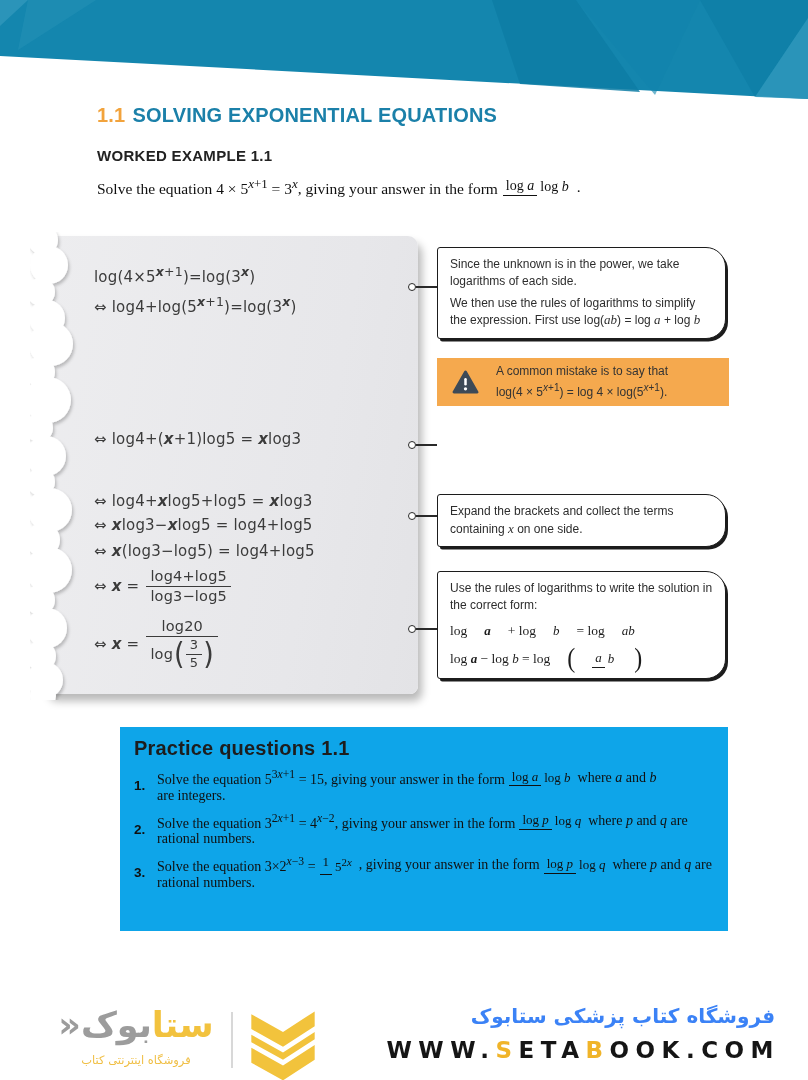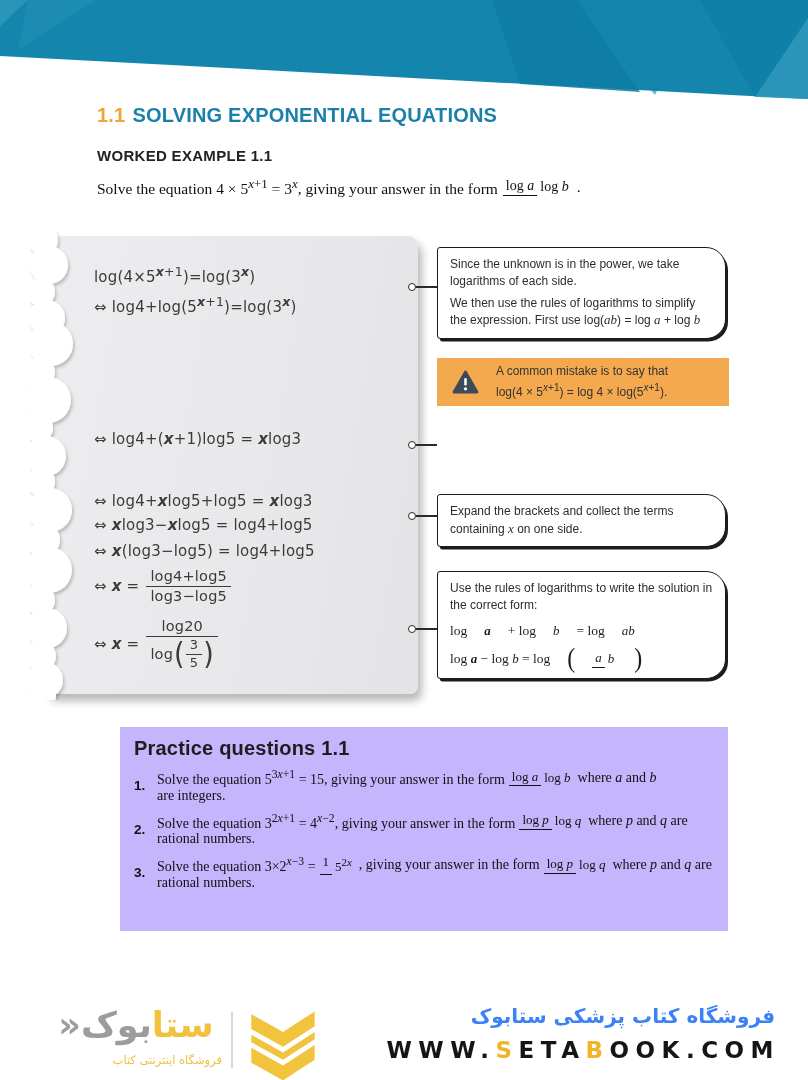--- a/index.html
+++ b/index.html
@@ -56,36 +56,36 @@
   .cf .bigp { font-size:24px; color:#1b1b1b; }
   .cffrac { font-size:12.5px; }
   .cffrac .num { border-bottom:1px solid #1b1b1b; }
 
   
   .warning { position:absolute; left:437px; top:358px; width:292px; height:48px; background:#f5a94e;
              display:flex; align-items:center; gap:17px; padding:0 8px 0 15px; }
   .warning .txt { font-size:12px; line-height:1.45; color:#333; }
 
   
-  .practice { position:absolute; left:120px; top:727px; width:608px; height:204px; background:#c4b5fd;
+  .practice { position:absolute; left:120px; top:727px; width:608px; height:204px; background:#0ea5e9;
               padding:10px 14px 0 14px; }
   .practice h2 { font-size:20px; font-weight:700; color:#1d1d1d; letter-spacing:.2px; margin-bottom:6px; }
   .q { display:flex; margin-top:8px; font-family:"Liberation Serif",serif; font-size:14px; color:#101010; }
   .qnum { width:23px; flex:none; font-family:"Liberation Sans",sans-serif; font-weight:700; font-size:13.5px; padding-top:10px; }
   .qline1 { display:flex; align-items:center; gap:4px; white-space:nowrap; }
   .qline1 .frac { font-size:13px; }
   .qline2 { margin-top:0; }
   .q i { font-family:"Liberation Serif",serif; }
 
   
   .logo-word { position:absolute; left:50px; top:1004px; width:172px; font-family:"DejaVu Sans",sans-serif;
                direction:rtl; text-align:center; font-size:35px; font-weight:700; line-height:1.2; letter-spacing:-1px; }
   .logo-word .gold { color:#f2c23e; }
   .logo-word .gray { color:#9c9c9c; }
-  .logo-tagline { position:absolute; left:50px; top:1053px; width:172px; 
+  .logo-tagline { position:absolute; left:50px; top:1053px; width:172px; text-align:center;
                   font-family:"DejaVu Sans",sans-serif; direction:rtl; font-size:11.5px; color:#f0bf45; }
   .logo-divider { position:absolute; left:231px; top:1012px; width:2px; height:56px; background:#d8d8d8; }
   .logo-mark { position:absolute; left:243px; top:1003px; }
   .store-fa { position:absolute; right:33px; top:1004px; font-family:"DejaVu Sans",sans-serif; direction:rtl;
               font-size:20px; font-weight:700; color:#3b82f6; }
   .url { position:absolute; right:28px; top:1037px; font-family:"DejaVu Sans",sans-serif; font-size:23px;
          font-weight:700; letter-spacing:6.5px; color:#151515; white-space:nowrap; }
   .url .gold { color:#f0b429; }
 </style>
 </head>

